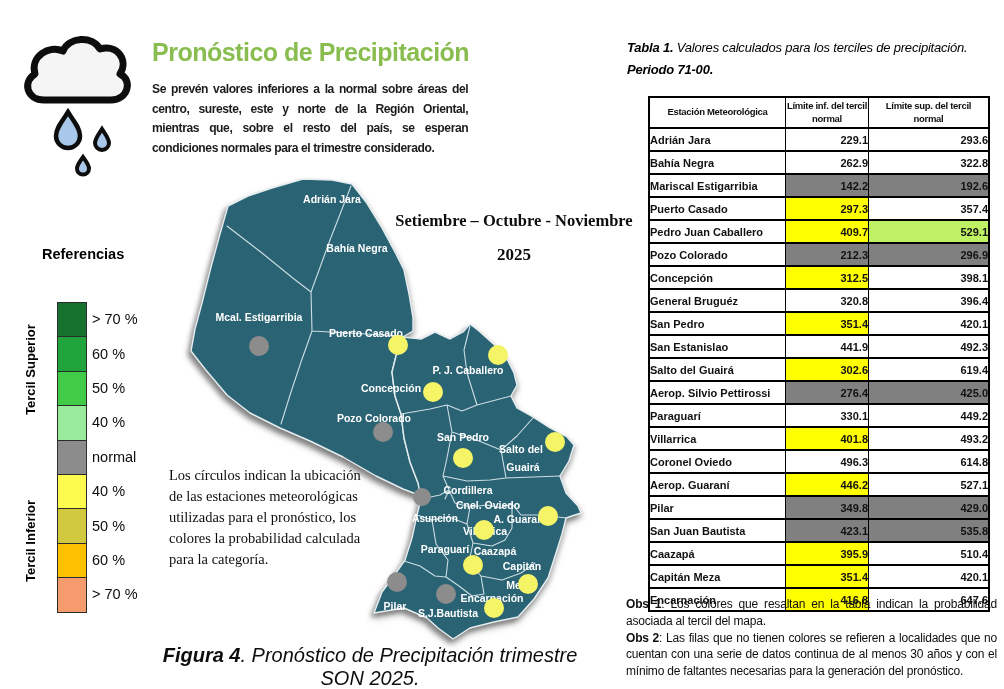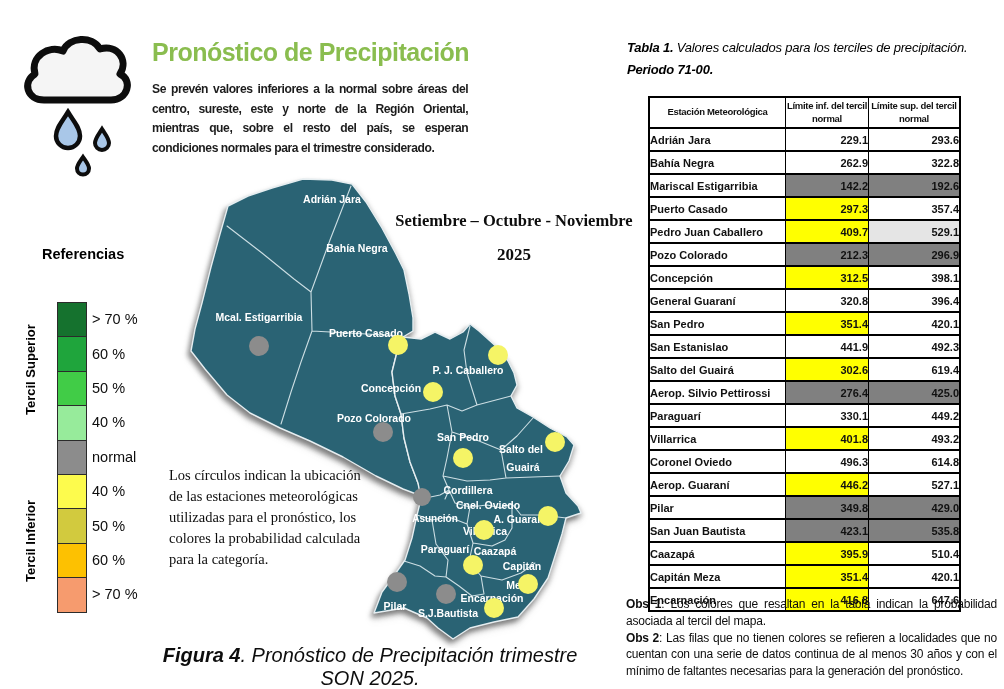--- a/index.html
+++ b/index.html
@@ -202,34 +202,34 @@
         <td class="val-sup" style="background: rgb(128, 128, 128);">192.6</td>
       </tr>
       <tr>
         <td class="station" style="background: rgb(255, 255, 255);">Puerto Casado</td>
         <td class="val-inf" style="background: rgb(255, 255, 0);">297.3</td>
         <td class="val-sup" style="background: rgb(255, 255, 255);">357.4</td>
       </tr>
       <tr>
         <td class="station" style="background: rgb(255, 255, 255);">Pedro Juan Caballero</td>
         <td class="val-inf" style="background: rgb(255, 255, 0);">409.7</td>
-        <td class="val-sup" style="background: #e5e5e5;">529.1</td>
+        <td class="val-sup" style="background: #bef264; padding-left: 29px;">529.1</td>
       </tr>
       <tr>
         <td class="station" style="background: rgb(255, 255, 255);">Pozo Colorado</td>
         <td class="val-inf" style="background: rgb(128, 128, 128);">212.3</td>
         <td class="val-sup" style="background: rgb(128, 128, 128);">296.9</td>
       </tr>
       <tr>
         <td class="station" style="background: rgb(255, 255, 255);">Concepción</td>
         <td class="val-inf" style="background: rgb(255, 255, 0);">312.5</td>
         <td class="val-sup" style="background: rgb(255, 255, 255);">398.1</td>
       </tr>
       <tr>
-        <td class="station" style="background: rgb(255, 255, 255);">General Guaraní</td>
+        <td class="station" style="background: rgb(255, 255, 255);">General Bruguéz</td>
         <td class="val-inf" style="background: rgb(255, 255, 255);">320.8</td>
         <td class="val-sup" style="background: rgb(255, 255, 255);">396.4</td>
       </tr>
       <tr>
         <td class="station" style="background: rgb(255, 255, 255);">San Pedro</td>
         <td class="val-inf" style="background: rgb(255, 255, 0);">351.4</td>
         <td class="val-sup" style="background: rgb(255, 255, 255);">420.1</td>
       </tr>
       <tr>
         <td class="station" style="background: rgb(255, 255, 255);">San Estanislao</td>

